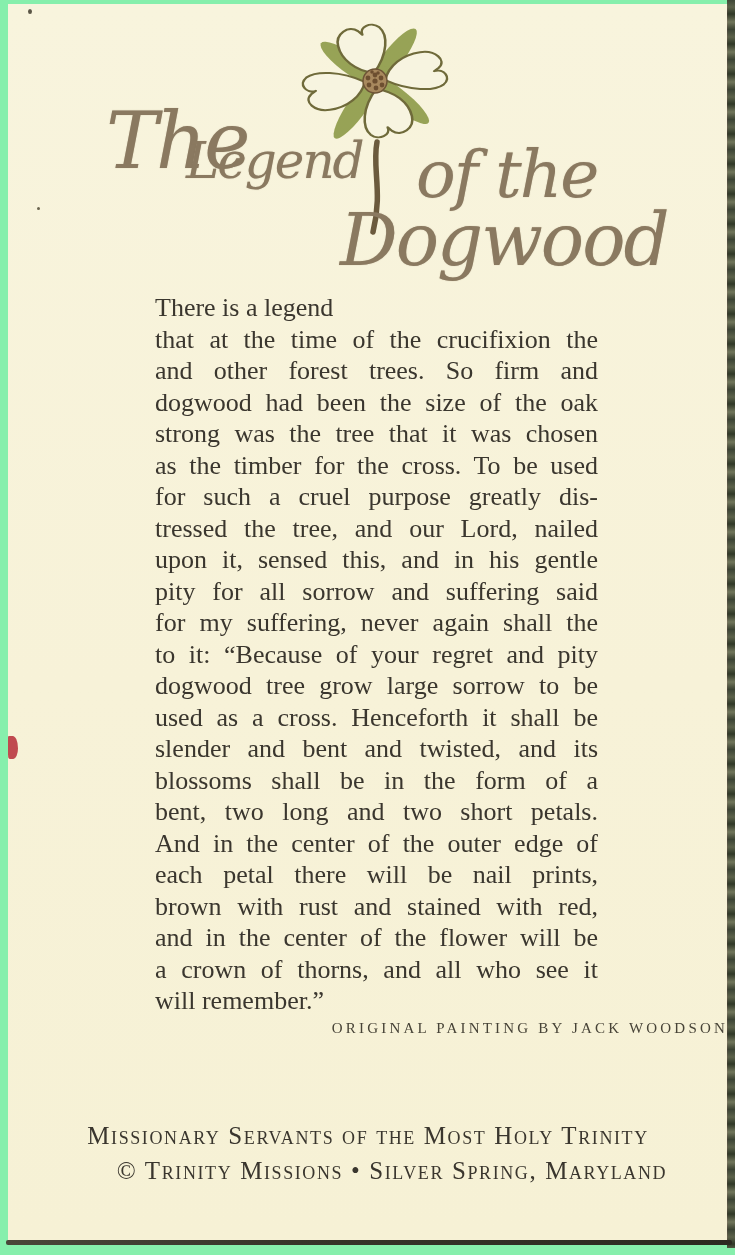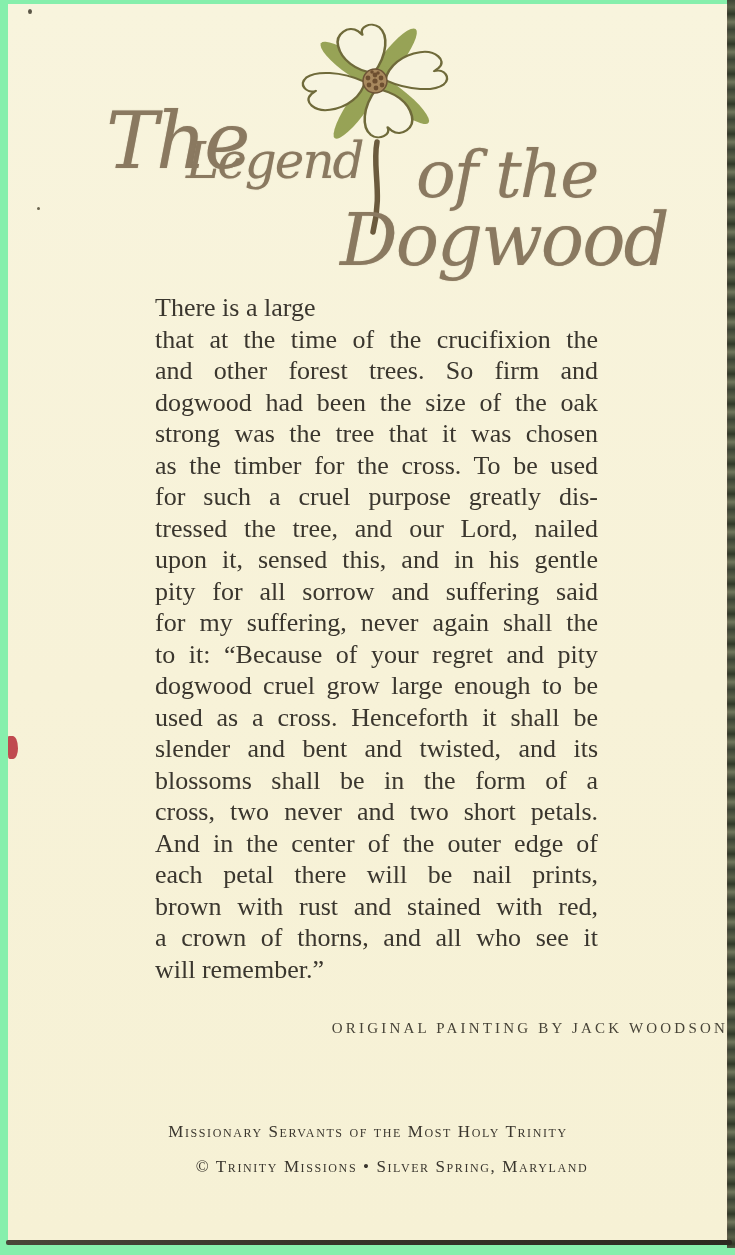--- a/index.html
+++ b/index.html
@@ -56,21 +56,21 @@
   }
   .body-line.flush { text-align:left; text-align-last:left; }
   
   .painting-credit {
     position:absolute; left:8px; top:1020px; width:720px;
     text-align:right; font-size:15px; letter-spacing:3.2px;
     color:#474337; white-space:nowrap;
   }
   .smallcaps-line {
     position:absolute; left:8px; width:720px; text-align:center;
-    font-variant:small-caps; font-size:17px; letter-spacing:1.6px;
+    font-variant:small-caps; font-size:25px; letter-spacing:1.6px;
     color:#3a362e; white-space:nowrap;
   }
   .org-line { top:1122px; }
   .imprint-line { top:1157px;padding-left:24px; }
 </style>
 </head>
 <body>
 
 <div class="page">
   <div class="card"></div>
@@ -116,40 +116,41 @@
       </g>
     </svg>
   </div>
 
   <div class="title-word title-the">The</div>
   <div class="title-word title-legend">Legend</div>
   <div class="title-word title-ofthe">of the</div>
   <div class="title-word title-dogwood">Dogwood</div>
 
   <div class="body-text">
-    <div class="body-line flush">There is a large</div>
+    <div class="body-line flush">There is a legend</div>
     <div class="body-line">that at the time of the crucifixion the</div>
     <div class="body-line">and other forest trees. So firm and</div>
     <div class="body-line">dogwood had been the size of the oak</div>
     <div class="body-line">strong was the tree that it was chosen</div>
     <div class="body-line">as the timber for the cross. To be used</div>
     <div class="body-line">for such a cruel purpose greatly dis-</div>
     <div class="body-line">tressed the tree, and our Lord, nailed</div>
     <div class="body-line">upon it, sensed this, and in his gentle</div>
     <div class="body-line">pity for all sorrow and suffering said</div>
     <div class="body-line">for my suffering, never again shall the</div>
     <div class="body-line">to it: “Because of your regret and pity</div>
-    <div class="body-line">dogwood cruel grow large enough to be</div>
+    <div class="body-line">dogwood tree grow large sorrow to be</div>
     <div class="body-line">used as a cross. Henceforth it shall be</div>
     <div class="body-line">slender and bent and twisted, and its</div>
     <div class="body-line">blossoms shall be in the form of a</div>
-    <div class="body-line">cross, two never and two short petals.</div>
+    <div class="body-line">bent, two long and two short petals.</div>
     <div class="body-line">And in the center of the outer edge of</div>
     <div class="body-line">each petal there will be nail prints,</div>
     <div class="body-line">brown with rust and stained with red,</div>
+    <div class="body-line">and in the center of the flower will be</div>
     <div class="body-line">a crown of thorns, and all who see it</div>
     <div class="body-line flush">will remember.”</div>
   </div>
 
   <div class="painting-credit">ORIGINAL PAINTING BY JACK WOODSON</div>
   <div class="smallcaps-line org-line">Missionary Servants of the Most Holy Trinity</div>
   <div class="smallcaps-line imprint-line">© Trinity Missions • Silver Spring, Maryland</div>
 
   <div class="edge-right"></div>
   <div class="edge-bottom"></div>

